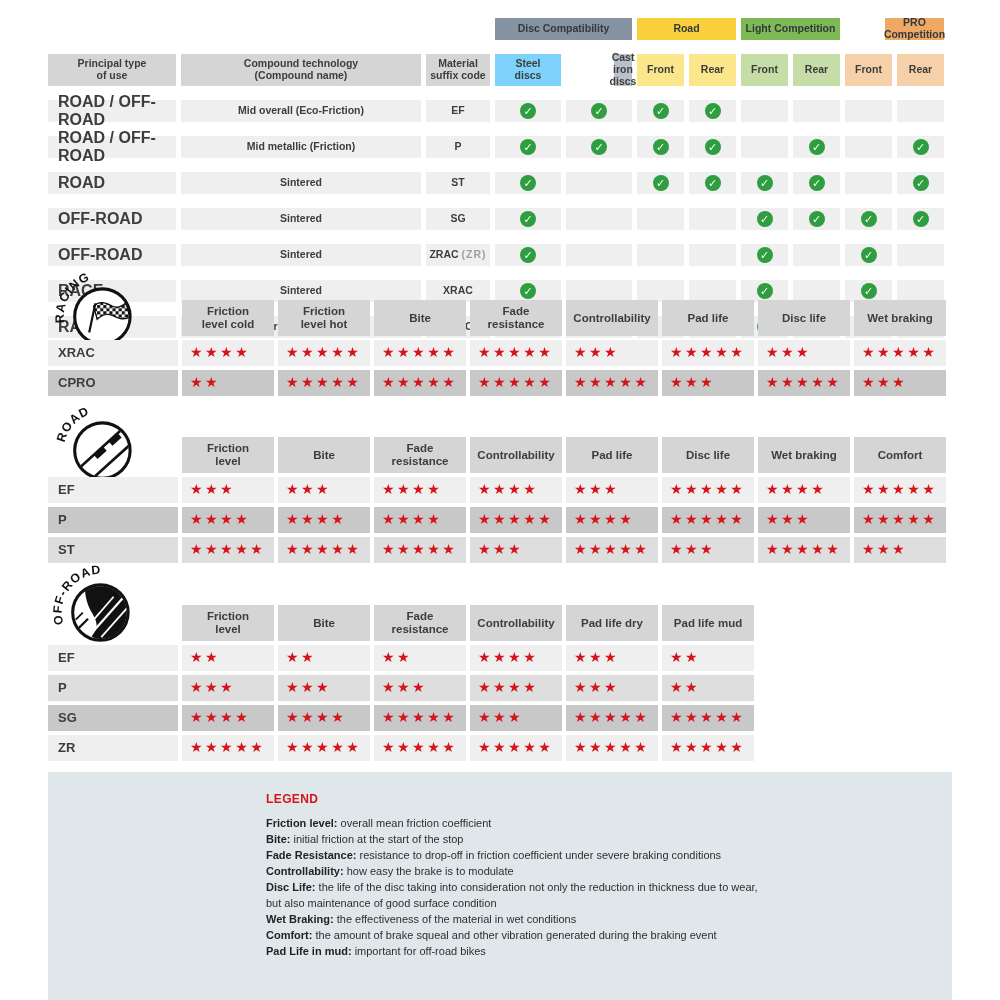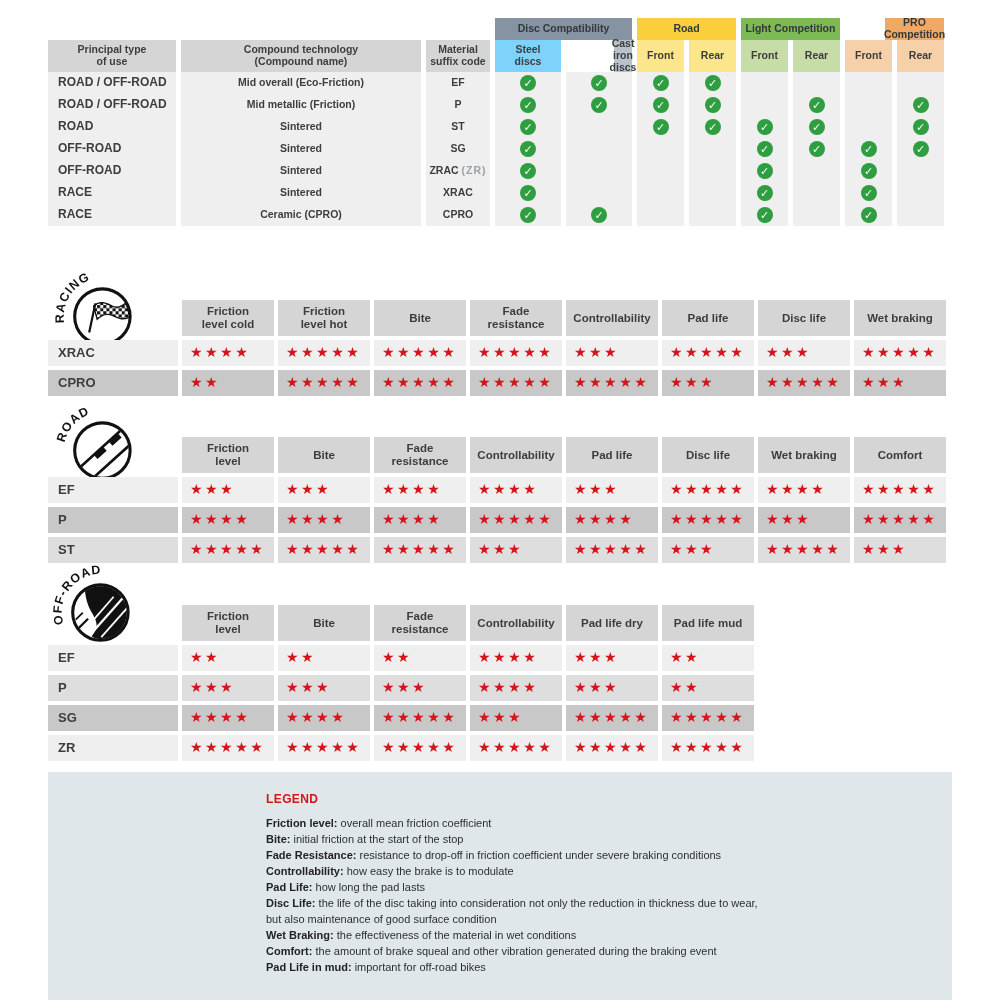--- a/index.html
+++ b/index.html
@@ -1,34 +1,34 @@
 <!DOCTYPE html>
 <html><head>
 <meta charset="utf-8">
 <style>
   *{box-sizing:border-box;margin:0;padding:0}
   html,body{width:1000px;height:1000px;background:#fff;overflow:hidden}
   body{font-family:"Liberation Sans","DejaVu Sans",sans-serif;position:relative}
   .grid{display:grid;position:absolute}
   #top-table{left:48px;top:18px;
     grid-template-columns:128px 240px 64px 66px 66px 47px 47px 47px 47px 47px 47px;
-    grid-template-rows:22px 32px repeat(7,22px);gap:0 5px}
+    grid-template-rows:22px 32px repeat(7,22px);gap:14px 5px}
   .rating-table{left:48px;grid-template-rows:36px;grid-auto-rows:26px;gap:4px}
   #table-racing{top:300px}
   #table-road{top:437px}
   #table-offroad{top:605px}
   .cell{display:flex;align-items:center;justify-content:center;font-size:11px;font-weight:700;
     color:#3d3d3d;text-align:center;line-height:1.12;white-space:pre-line}
   .spacer{background:transparent}
   .hdr{background:#d5d5d5}
   .group-hdr{font-size:10.5px;color:#33383d}
   .sub-hdr{font-size:10.5px}
   .col-hdr{font-size:11.5px}
   .data{background:#efefef;font-size:10.5px}
-  .use-cell{justify-content:flex-start;padding-left:10px;text-align:left;font-size:12px}
+  .use-cell{justify-content:flex-start;padding-left:10px;text-align:left;font-size:16px}
   .suffix-cell{font-size:10.5px}
   .note{color:#9aa1a8;font-weight:700;margin-left:3px;letter-spacing:1px}
   .check{width:16px;height:16px;border-radius:50%;background:#2f9e41;color:#fff;font-size:11px;
     font-weight:700;display:flex;align-items:center;justify-content:center}
   .row-label{justify-content:flex-start;padding-left:10px;font-size:13px}
   .stars{justify-content:flex-start;padding-left:8px;color:#d4151c;font-size:14px;
     letter-spacing:2.5px;font-weight:400;white-space:nowrap;overflow:hidden}
   .shade-light{background:#efefef}
   .shade-medium{background:#dedede}
   .shade-dark{background:#c8c8c8}
@@ -312,21 +312,20 @@
   </div>
 
 <div id="legend">
   <div id="legend-inner">
     <div id="legend-title">LEGEND</div>
     <div id="legend-entries">
         <div class="legend-line"><b>Friction level: </b>overall mean friction coefficient</div>
         <div class="legend-line"><b>Bite: </b>initial friction at the start of the stop</div>
         <div class="legend-line"><b>Fade Resistance: </b>resistance to drop-off in friction coefficient under severe braking conditions</div>
         <div class="legend-line"><b>Controllability: </b>how easy the brake is to modulate</div>
-        <div class="legend-line"><b>Pad Life: </b>how long the pad lasts</div>
         <div class="legend-line"><b>Disc Life: </b>the life of the disc taking into consideration not only the reduction in thickness due to wear,</div>
         <div class="legend-line">but also maintenance of good surface condition</div>
         <div class="legend-line"><b>Wet Braking: </b>the effectiveness of the material in wet conditions</div>
         <div class="legend-line"><b>Comfort: </b>the amount of brake squeal and other vibration generated during the braking event</div>
         <div class="legend-line"><b>Pad Life in mud: </b>important for off-road bikes</div>
       </div>
   </div>
 </div>
 
 </body></html>

